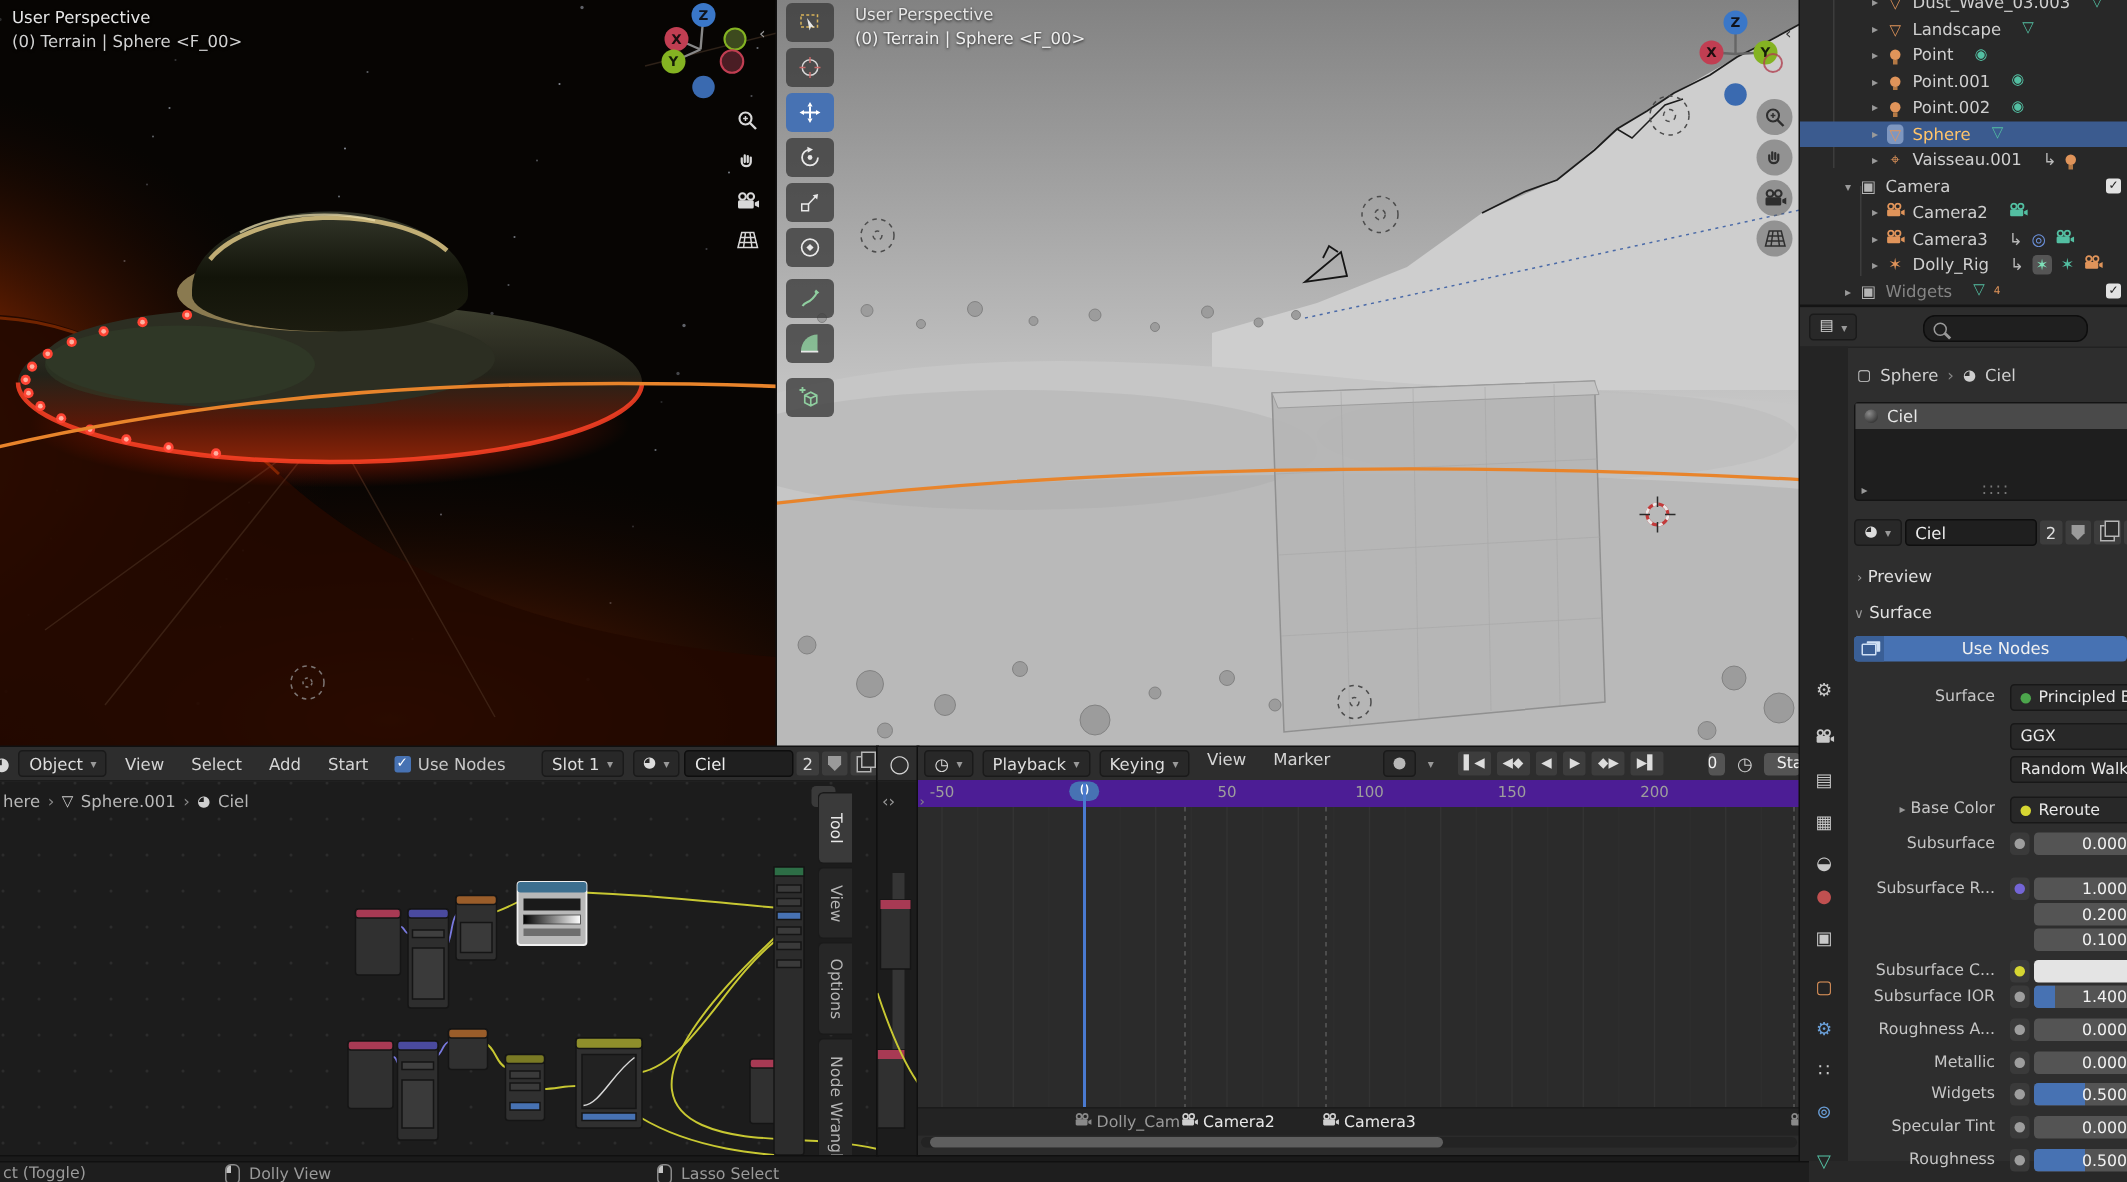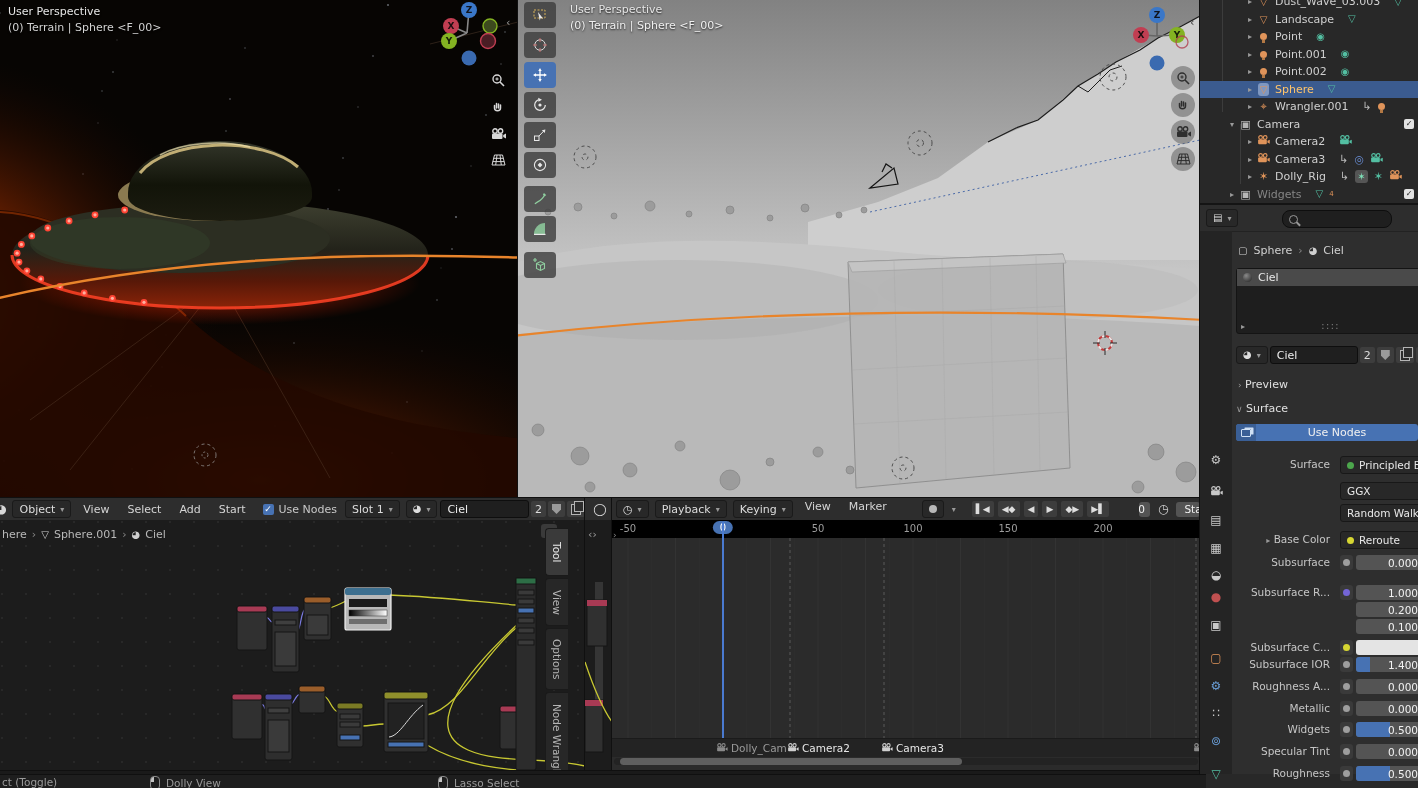--- a/index.html
+++ b/index.html
@@ -532,21 +532,21 @@
       <span id="shader-menus" style="display:flex">
           <span class="menu-item">View</span>
           <span class="menu-item">Select</span>
           <span class="menu-item">Add</span>
           <span class="menu-item">Start</span>
         </span>
       <span style="display:flex;align-items:center;margin-left:8px">
         <span class="cb-blue">✓</span>
         <span>Use Nodes</span>
         </span>
-      <span class="pill" style="margin-left:8px">
+      <span class="pill" style="margin-left:24px">
         <span>Slot 1</span>
           <span class="caret">▾</span>
         </span>
       <span class="pill">
         <span class="ico" style="color:#ddd">◕</span>
           <span class="caret">▾</span>
         </span>
       <span class="nfield" style="width:100px">Ciel</span>
       <span class="chip">2</span>
       <span class="chip">
@@ -614,21 +614,21 @@
         <span class="chip">▶</span>
         <span class="chip">◆▶</span>
         <span class="chip">▶▌</span>
       </span>
       <span class="pfield" style="position:static;width:54px;margin-left:30px;justify-content:center">0</span>
       <span class="ico" style="margin-left:8px;color:#ccc;font-size:12px">◷</span>
       <span class="pfield" style="position:static;width:84px;margin-left:8px;justify-content:space-between;padding:0 8px">
         <span>Start</span>
         </span>
     </div>
-    <div class="abs" style="left:0;top:22px;width:588px;height:18px;background:#000000;border-bottom:1px solid #222">
+    <div class="abs" style="left:0;top:22px;width:588px;height:18px;background:#4c1d95;border-bottom:1px solid #222">
         <div id="tl-ticks">
           <span class="tick" style="left:16px">-50</span>
           <span class="framepill" style="left:111px">0</span>
           <span class="tick" style="left:206px">50</span>
           <span class="tick" style="left:301px">100</span>
           <span class="tick" style="left:396px">150</span>
           <span class="tick" style="left:491px">200</span>
         </div>
       </div>
     <svg class="abs" style="left:0;top:40px" width="588" height="200">
@@ -768,21 +768,21 @@
     <span class="lbl">Sphere</span>
 
     <span class="trail">
               <span class="ico" style="color:#53bfa2;font-size:10px">▽</span>
             </span>
 
   </div>
           <div class="orow  " style="top:98px;padding-left:44px">
     <span class="oarrow">▸</span>
     <span class="oicon"><span class="ico" style="color:#e0945a;font-size:11px">⌖</span></span>
-    <span class="lbl">Wrangler.001</span>
+    <span class="lbl">Vaisseau.001</span>
 
     <span class="trail">
               <span class="ico" style="color:#b8b8b8;font-size:11px">↳</span>
               <span class="bulb"></span>
             </span>
 
   </div>
           <div class="orow  " style="top:115.5px;padding-left:26px">
     <span class="oarrow">▾</span>
     <span class="oicon"><span class="ico" style="color:#b5b5b5;font-size:11px">▣</span></span>

